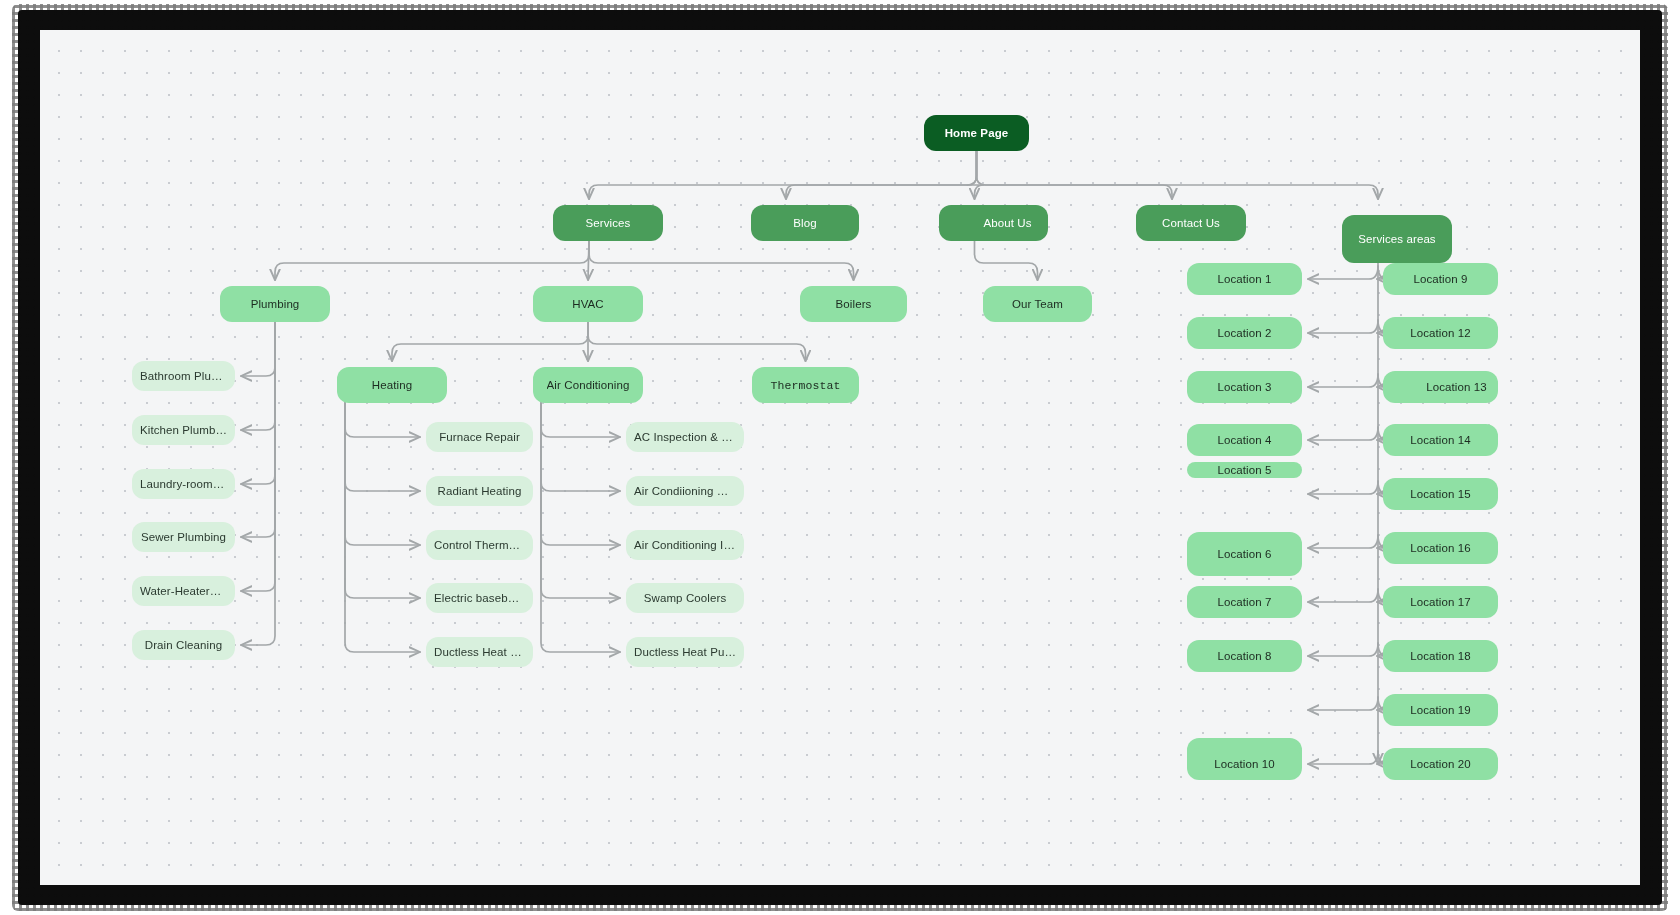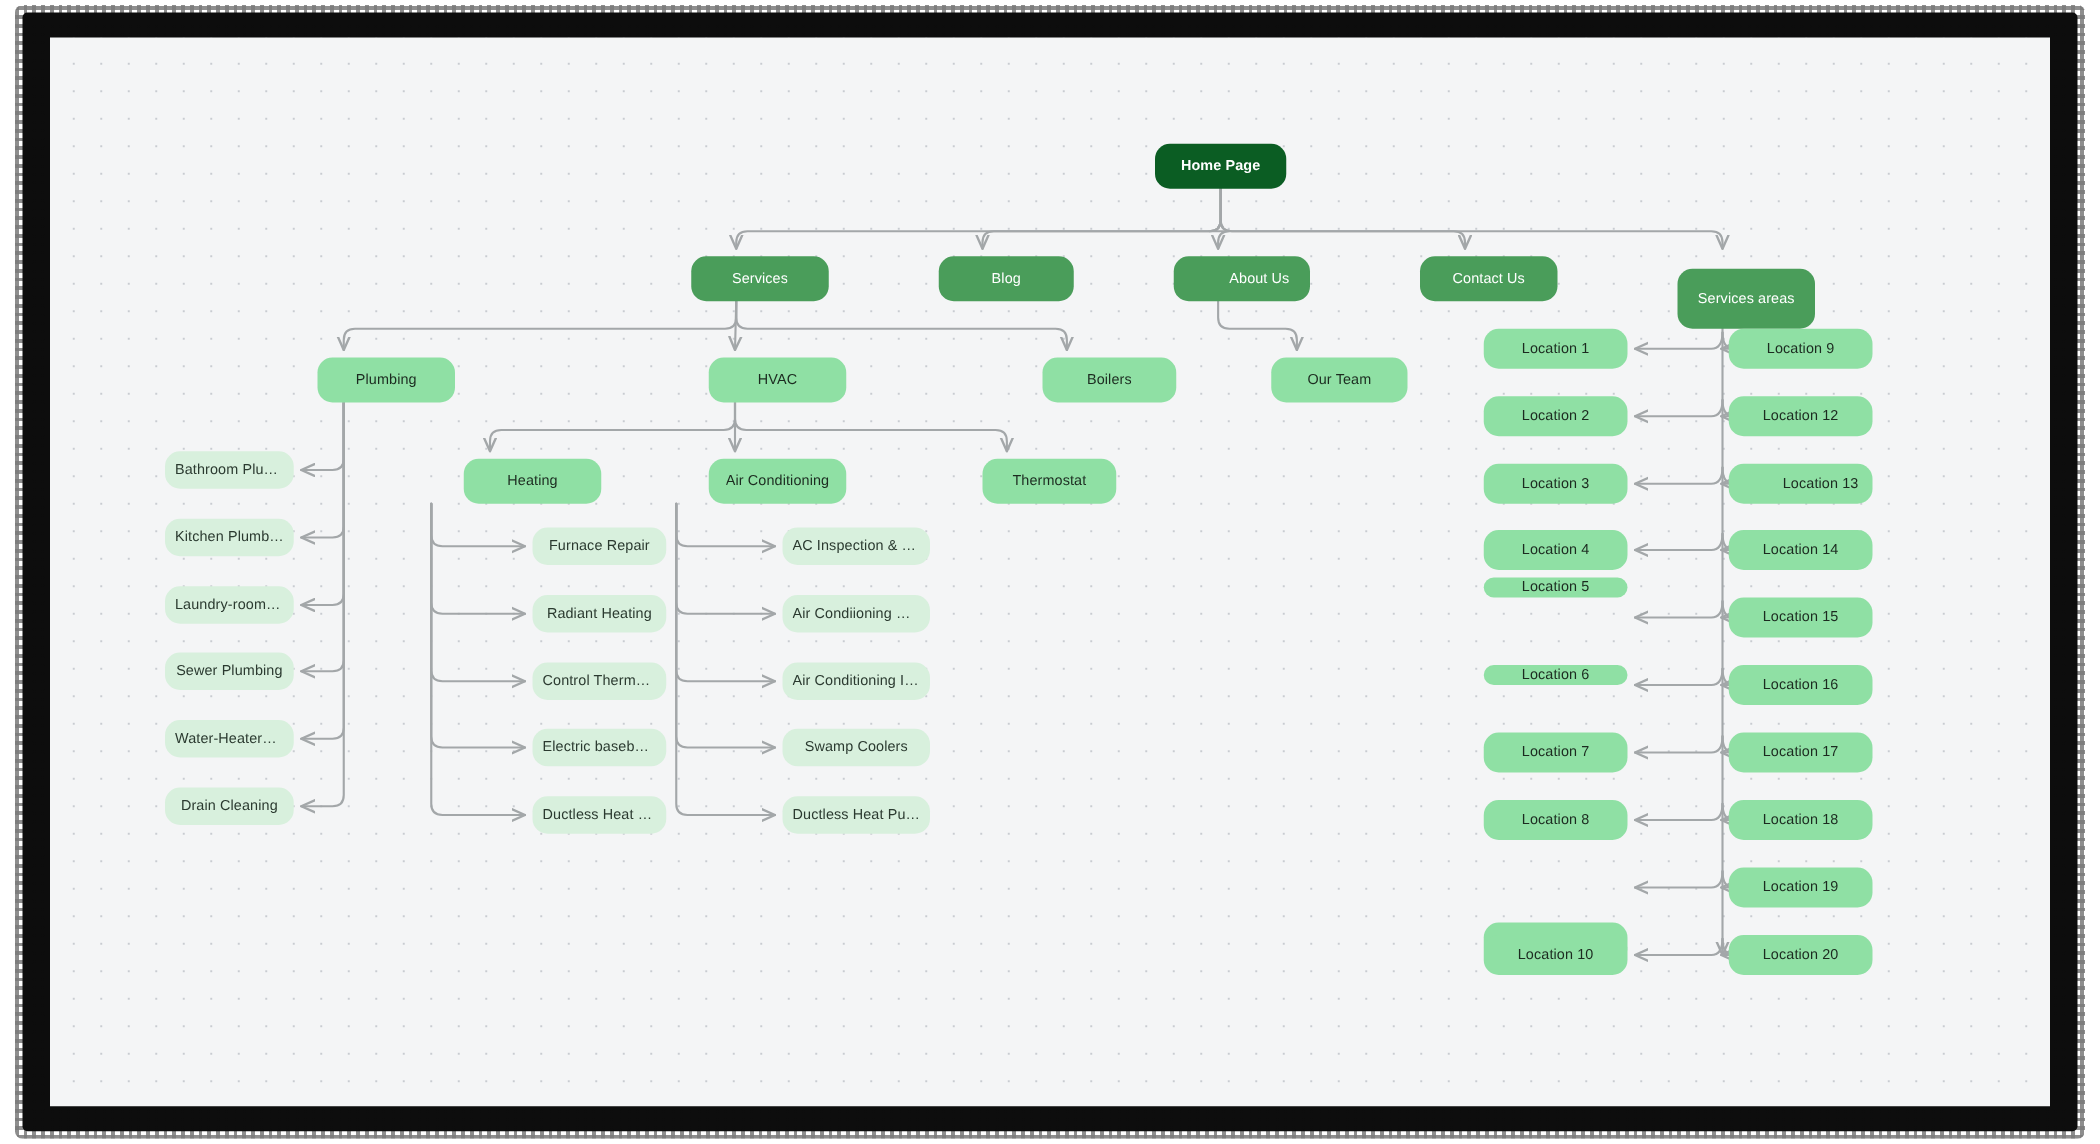--- a/index.html
+++ b/index.html
@@ -57,21 +57,21 @@
     font-size: 11.5px;
     letter-spacing: .1px;
     white-space: nowrap;
     overflow: hidden;
     text-overflow: ellipsis;
     padding: 0 8px;
     user-select: none;
   }
   .lvl0 { background: #0b5d23; color: #ffffff; font-weight: 600; }
   .lvl1 { background: #4a9d5a; color: #ffffff; font-weight: 500; margin-left: 19px; }
-  .lvl2 { background: #8fe0a4; color: #1c2b20; font-weight: 500; margin-left: 34px; }
+  .lvl2 { background: #8fe0a4; color: #1c2b20; font-weight: 500; }
   .lvl3 { background: #d8f0dd; color: #2b3a30; font-weight: 400; }
   .loc  { background: #8fe0a4; color: #1c2b20; font-weight: 500; }
   .node > span { pointer-events: none; overflow: hidden; text-overflow: ellipsis; white-space: nowrap; }
 </style>
 </head>
 <body>
 
 <div id="app">
   <div id="frame"></div>
   <div id="canvas">
@@ -175,21 +175,21 @@
         </div>
         <div class="node lvl2" style="left: 943px; top: 256px; width: 109px; height: 36px;">
           <span>Our Team</span>
         </div>
         <div class="node lvl2" style="left: 297px; top: 337px; width: 110px; height: 36px;">
           <span>Heating</span>
         </div>
         <div class="node lvl2" style="left: 493px; top: 337px; width: 110px; height: 36px;">
           <span>Air Conditioning</span>
         </div>
-        <div class="node lvl2" style="left: 712px; top: 337px; width: 107px; height: 36px;">
+        <div class="node lvl2" style="left: 712px; top: 337px; width: 107px; height: 36px; font-family: Liberation Mono, monospace;">
           <span>Thermostat</span>
         </div>
         <div class="node lvl3" style="left: 92px; top: 331px; width: 103px; height: 30px;">
           <span>Bathroom Plumbing</span>
         </div>
         <div class="node lvl3" style="left: 92px; top: 385px; width: 103px; height: 30px;">
           <span>Kitchen Plumbing</span>
         </div>
         <div class="node lvl3" style="left: 92px; top: 439px; width: 103px; height: 30px;">
           <span>Laundry-room Plu...</span>
@@ -241,21 +241,21 @@
         </div>
         <div class="node loc" style="left: 1147px; top: 341px; width: 115px; height: 32px;">
           <span>Location 3</span>
         </div>
         <div class="node loc" style="left: 1147px; top: 394px; width: 115px; height: 32px; text-align: right;">
           <span>Location 4</span>
         </div>
         <div class="node loc" style="left: 1147px; top: 432px; width: 115px; height: 16px; justify-content: center;">
           <span>Location 5</span>
         </div>
-        <div class="node loc" style="left: 1147px; top: 502px; width: 115px; height: 16px;">
+        <div class="node loc" style="left: 1147px; top: 502px; width: 115px; height: 44px;">
           <span>Location 6</span>
         </div>
         <div class="node loc" style="left: 1147px; top: 556px; width: 115px; height: 32px;">
           <span>Location 7</span>
         </div>
         <div class="node loc" style="left: 1147px; top: 610px; width: 115px; height: 32px;">
           <span>Location 8</span>
         </div>
         <div class="node loc" style="left: 1147px; top: 664px; width: 115px; height: 32px; margin-top: 44px;">
           <span>Location 9</span>

